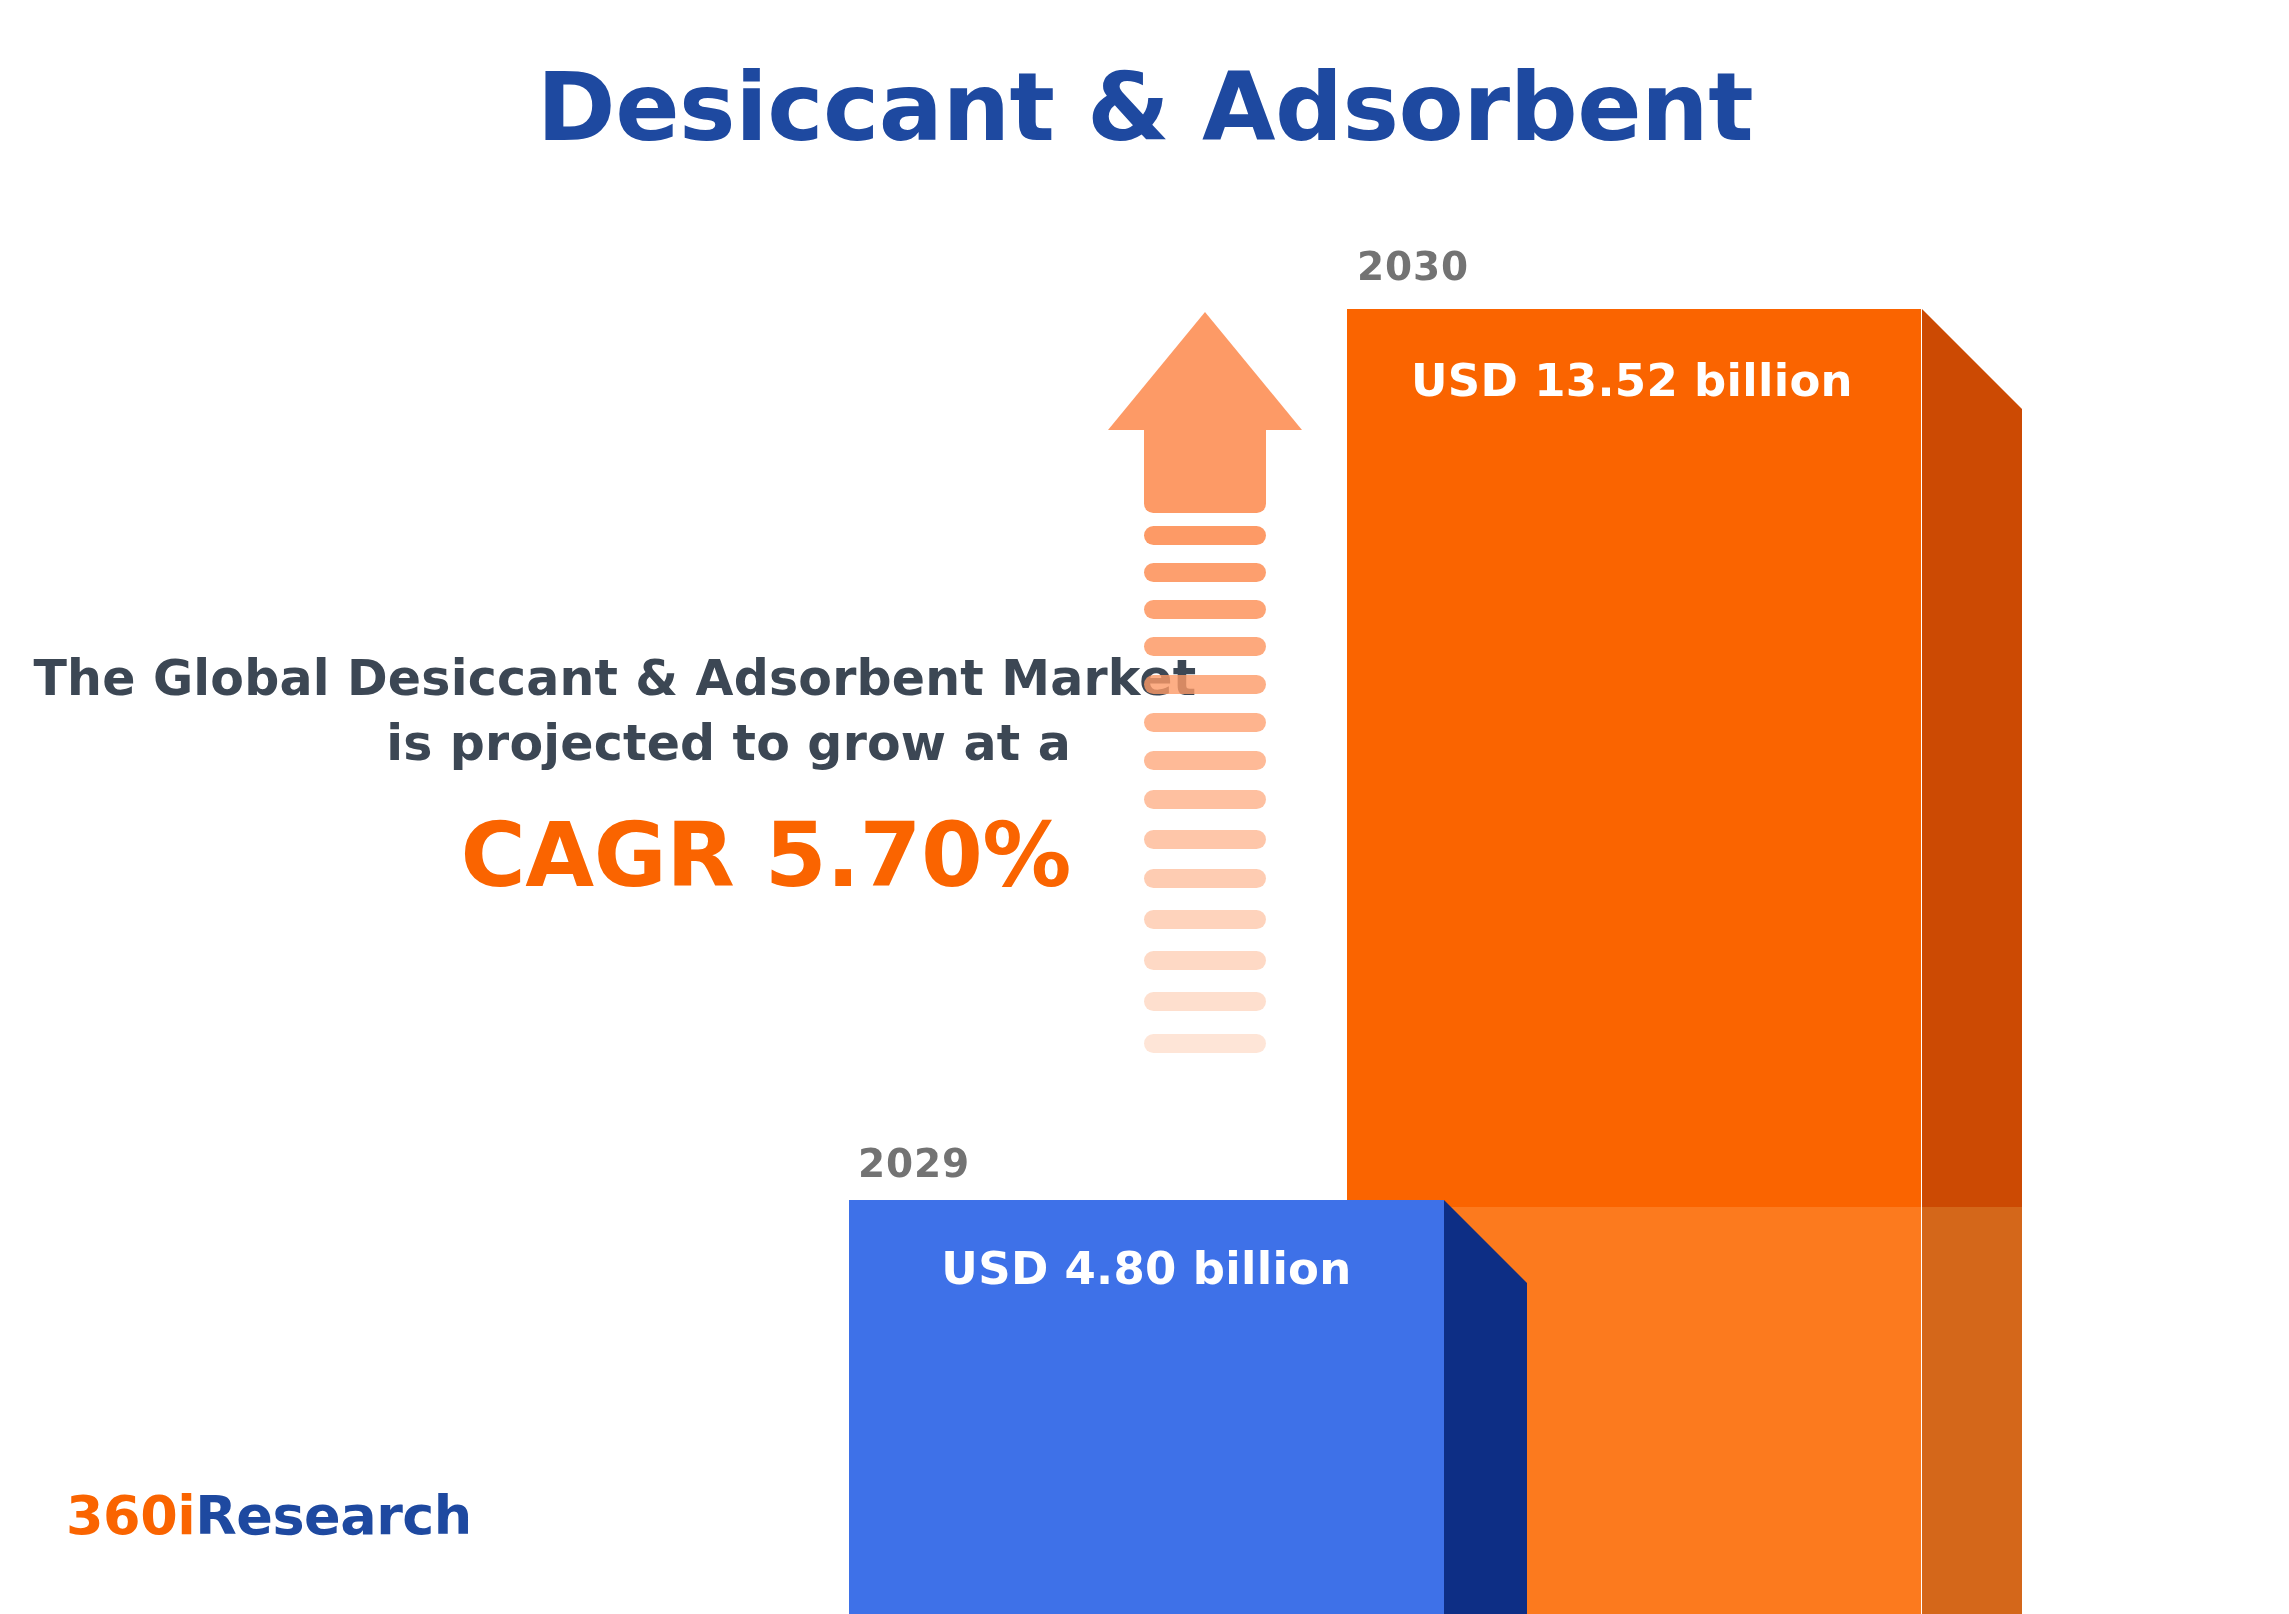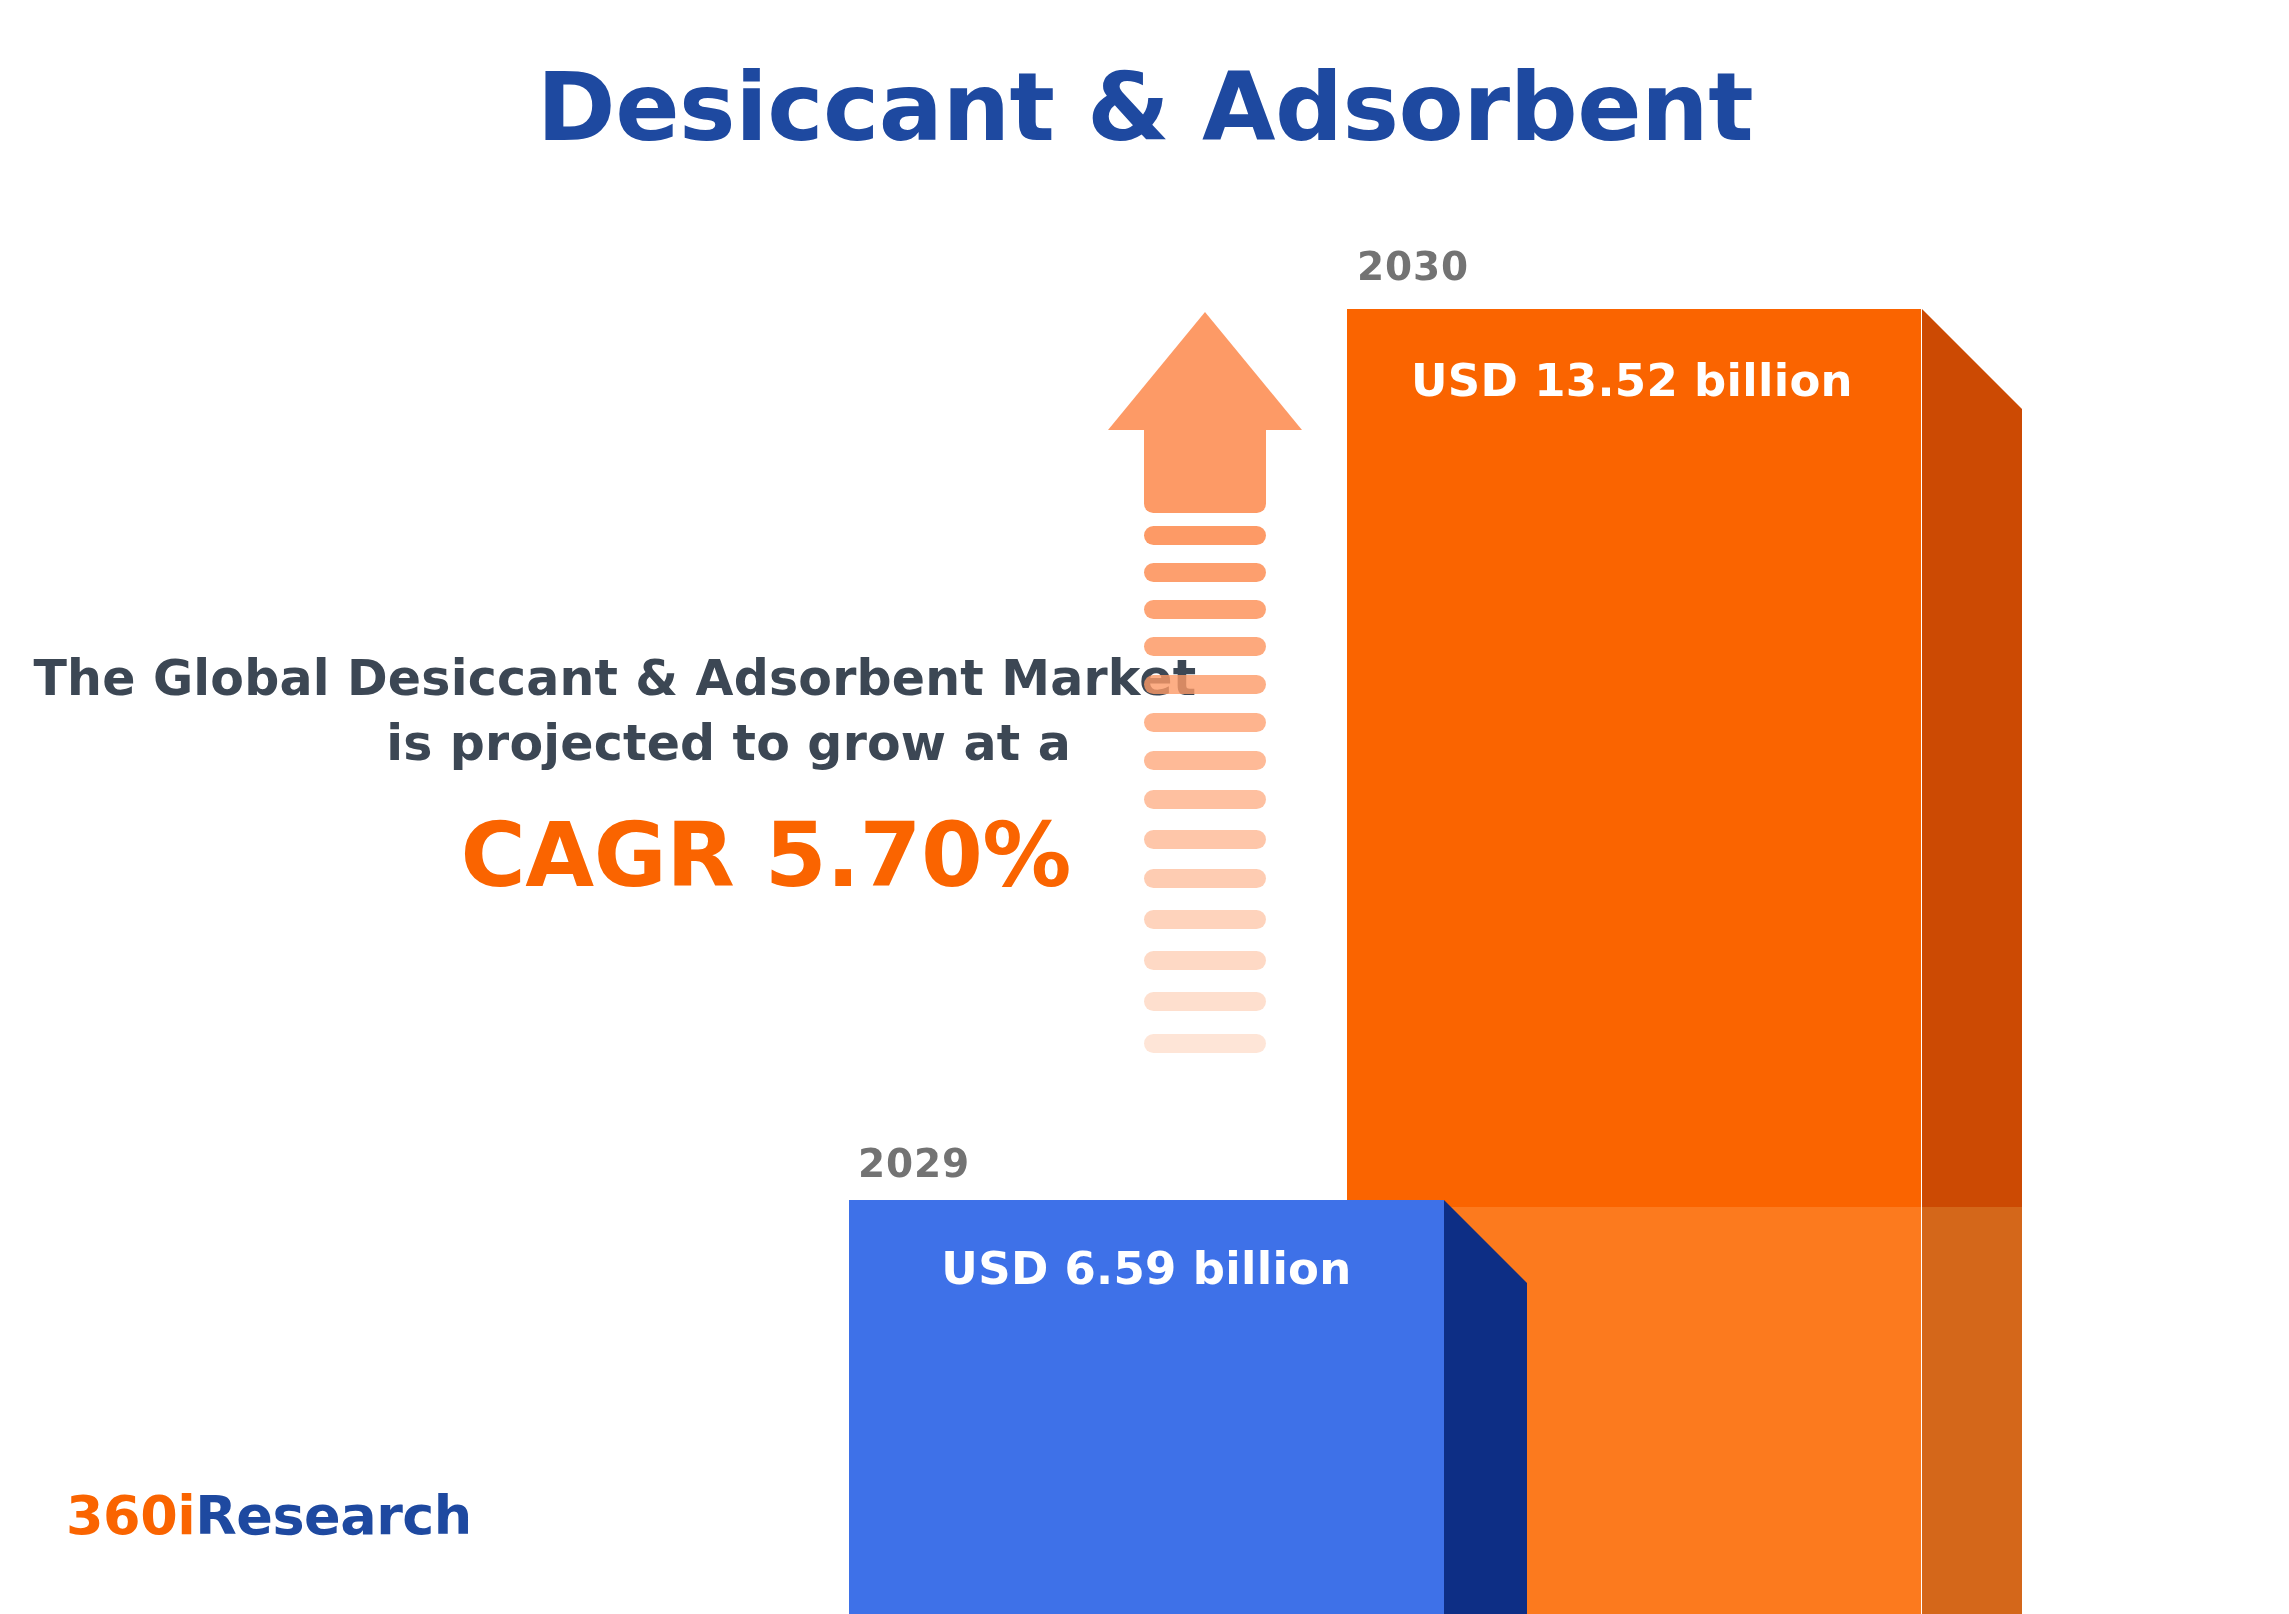--- a/index.html
+++ b/index.html
@@ -203,21 +203,21 @@
     <div class="bar-orange-front"></div>
     <div class="bar-orange-side"></div>
 
     <div class="bar-blue-front"></div>
     <div class="bar-blue-side"></div>
 
     <div class="year year-2030">2030</div>
     <div class="year year-2022">2029</div>
 
     <div class="val val-2030">USD 13.52 billion</div>
-    <div class="val val-2022">USD 6.59 billion</div>
+    <div class="val val-2022">USD 4.80 billion</div>
   </div>
 
   <div class="logo">
     <span class="o">360i</span><span class="b">Research</span>
   </div>
 
 </div>
 
 
 </body></html>

